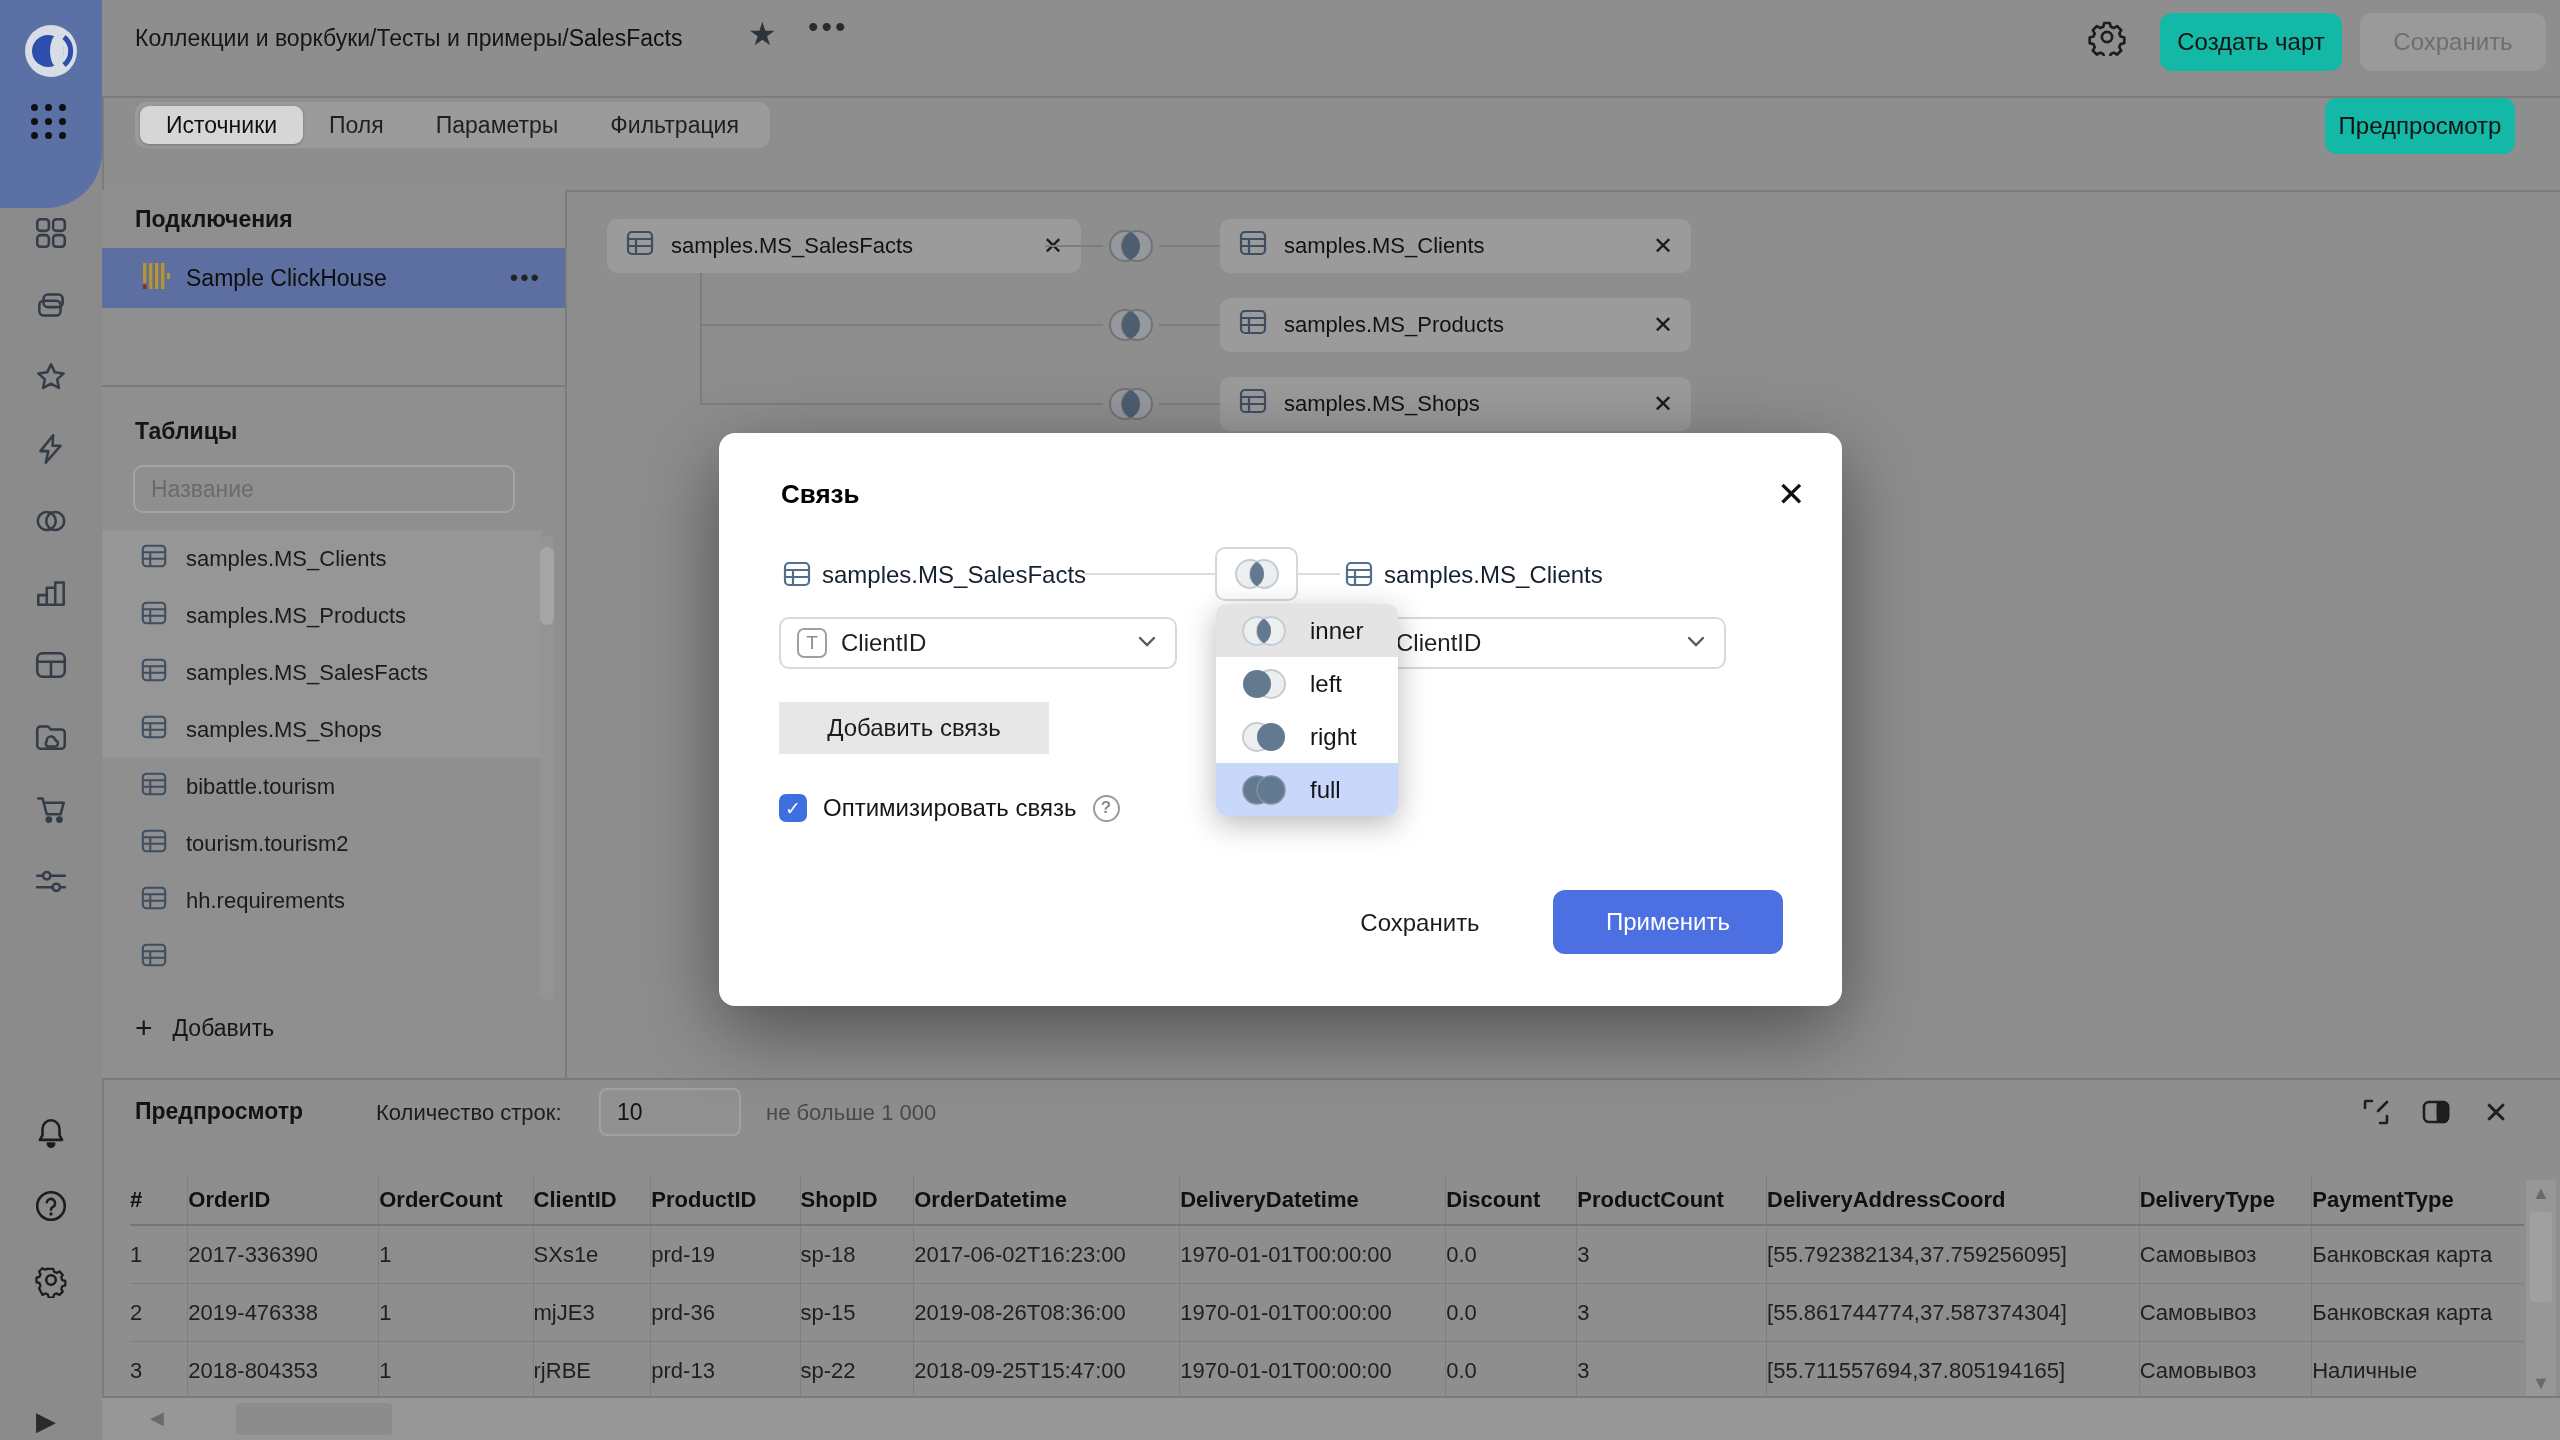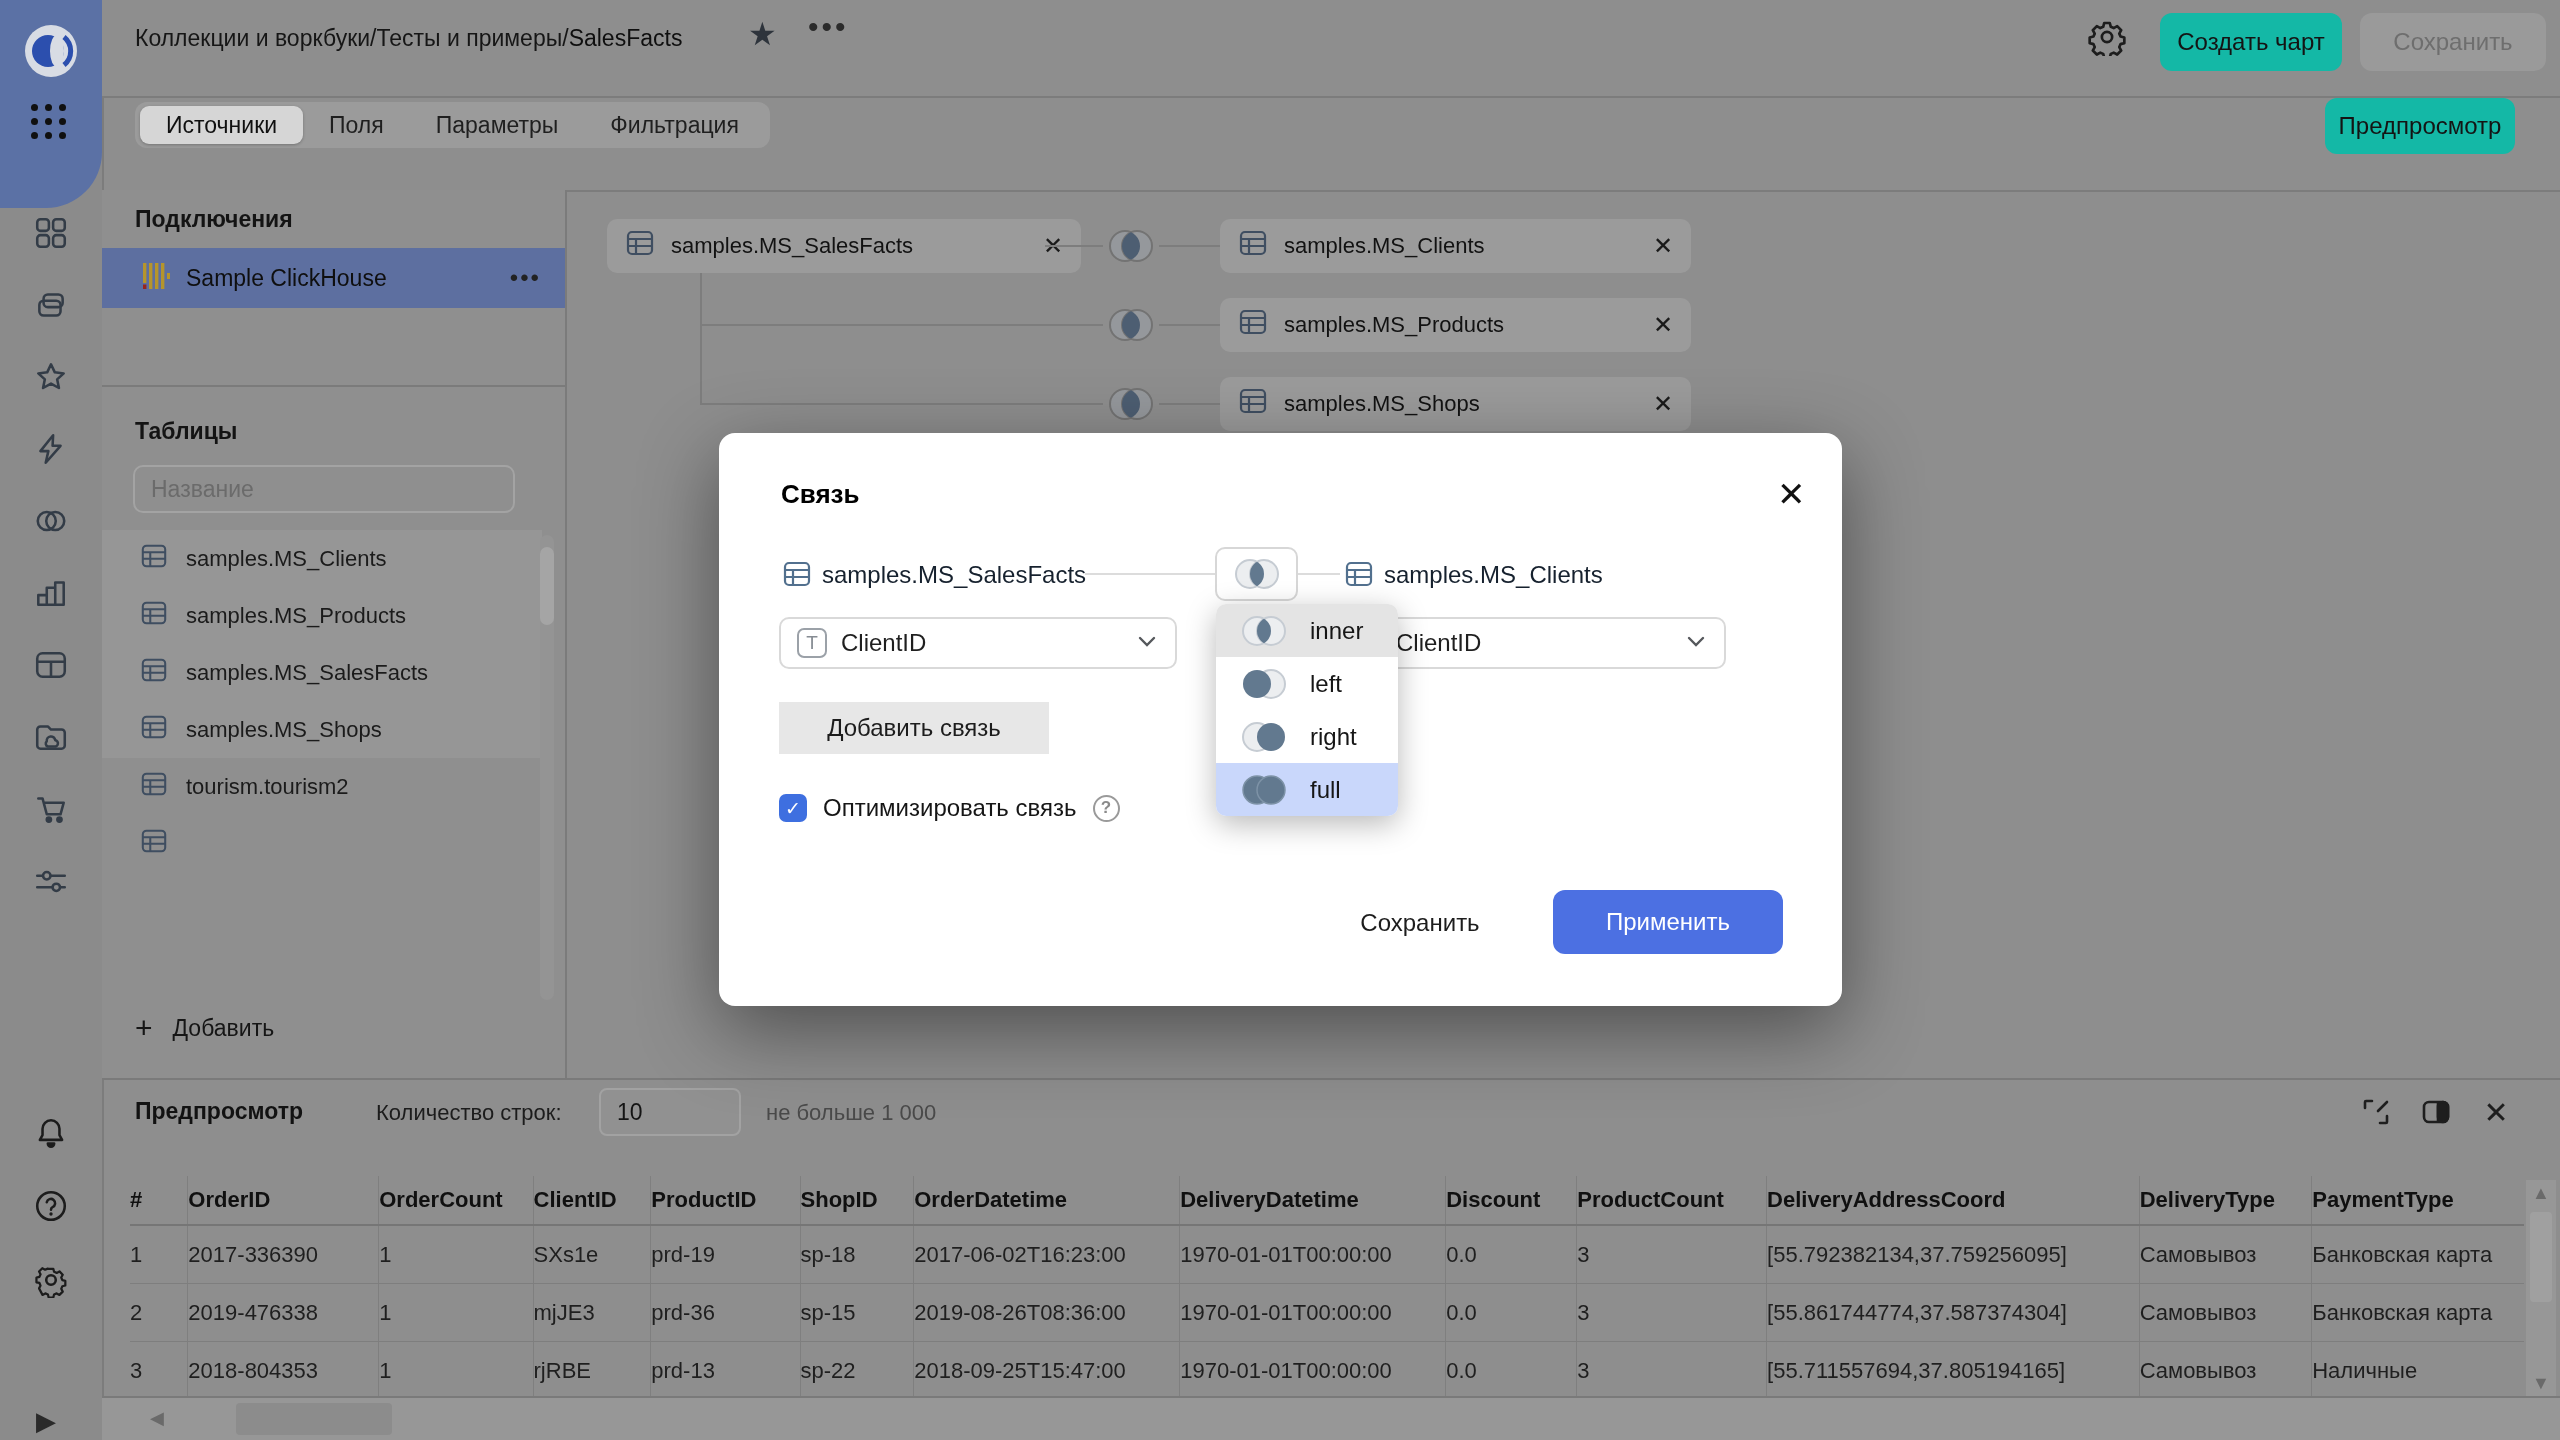--- a/index.html
+++ b/index.html
@@ -275,21 +275,35 @@
               <rect x="3" y="4" width="24" height="22" rx="4"></rect>
               <path d="M3 11h24M3 18h24M11 11v15"></path>
             </svg></span>
           <span>samples.MS_Shops</span>
         </div>
       <div class="tbl-row">
           <span class="tbl-ic"><svg width="28" height="28" viewBox="0 0 30 30">
               <rect x="3" y="4" width="24" height="22" rx="4"></rect>
               <path d="M3 11h24M3 18h24M11 11v15"></path>
             </svg></span>
+          <span>bibattle.tourism</span>
+        </div>
+      <div class="tbl-row">
+          <span class="tbl-ic"><svg width="28" height="28" viewBox="0 0 30 30">
+              <rect x="3" y="4" width="24" height="22" rx="4"></rect>
+              <path d="M3 11h24M3 18h24M11 11v15"></path>
+            </svg></span>
           <span>tourism.tourism2</span>
+        </div>
+      <div class="tbl-row">
+          <span class="tbl-ic"><svg width="28" height="28" viewBox="0 0 30 30">
+              <rect x="3" y="4" width="24" height="22" rx="4"></rect>
+              <path d="M3 11h24M3 18h24M11 11v15"></path>
+            </svg></span>
+          <span>hh.requirements</span>
         </div>
       <div class="tbl-row">
           <span class="tbl-ic"><svg width="28" height="28" viewBox="0 0 30 30">
               <rect x="3" y="4" width="24" height="22" rx="4"></rect>
               <path d="M3 11h24M3 18h24M11 11v15"></path>
             </svg></span>
         </div>
     </div>
 
     <div class="abs sb-track-v" style="left:438px;top:345px;width:14px;height:465px;">

